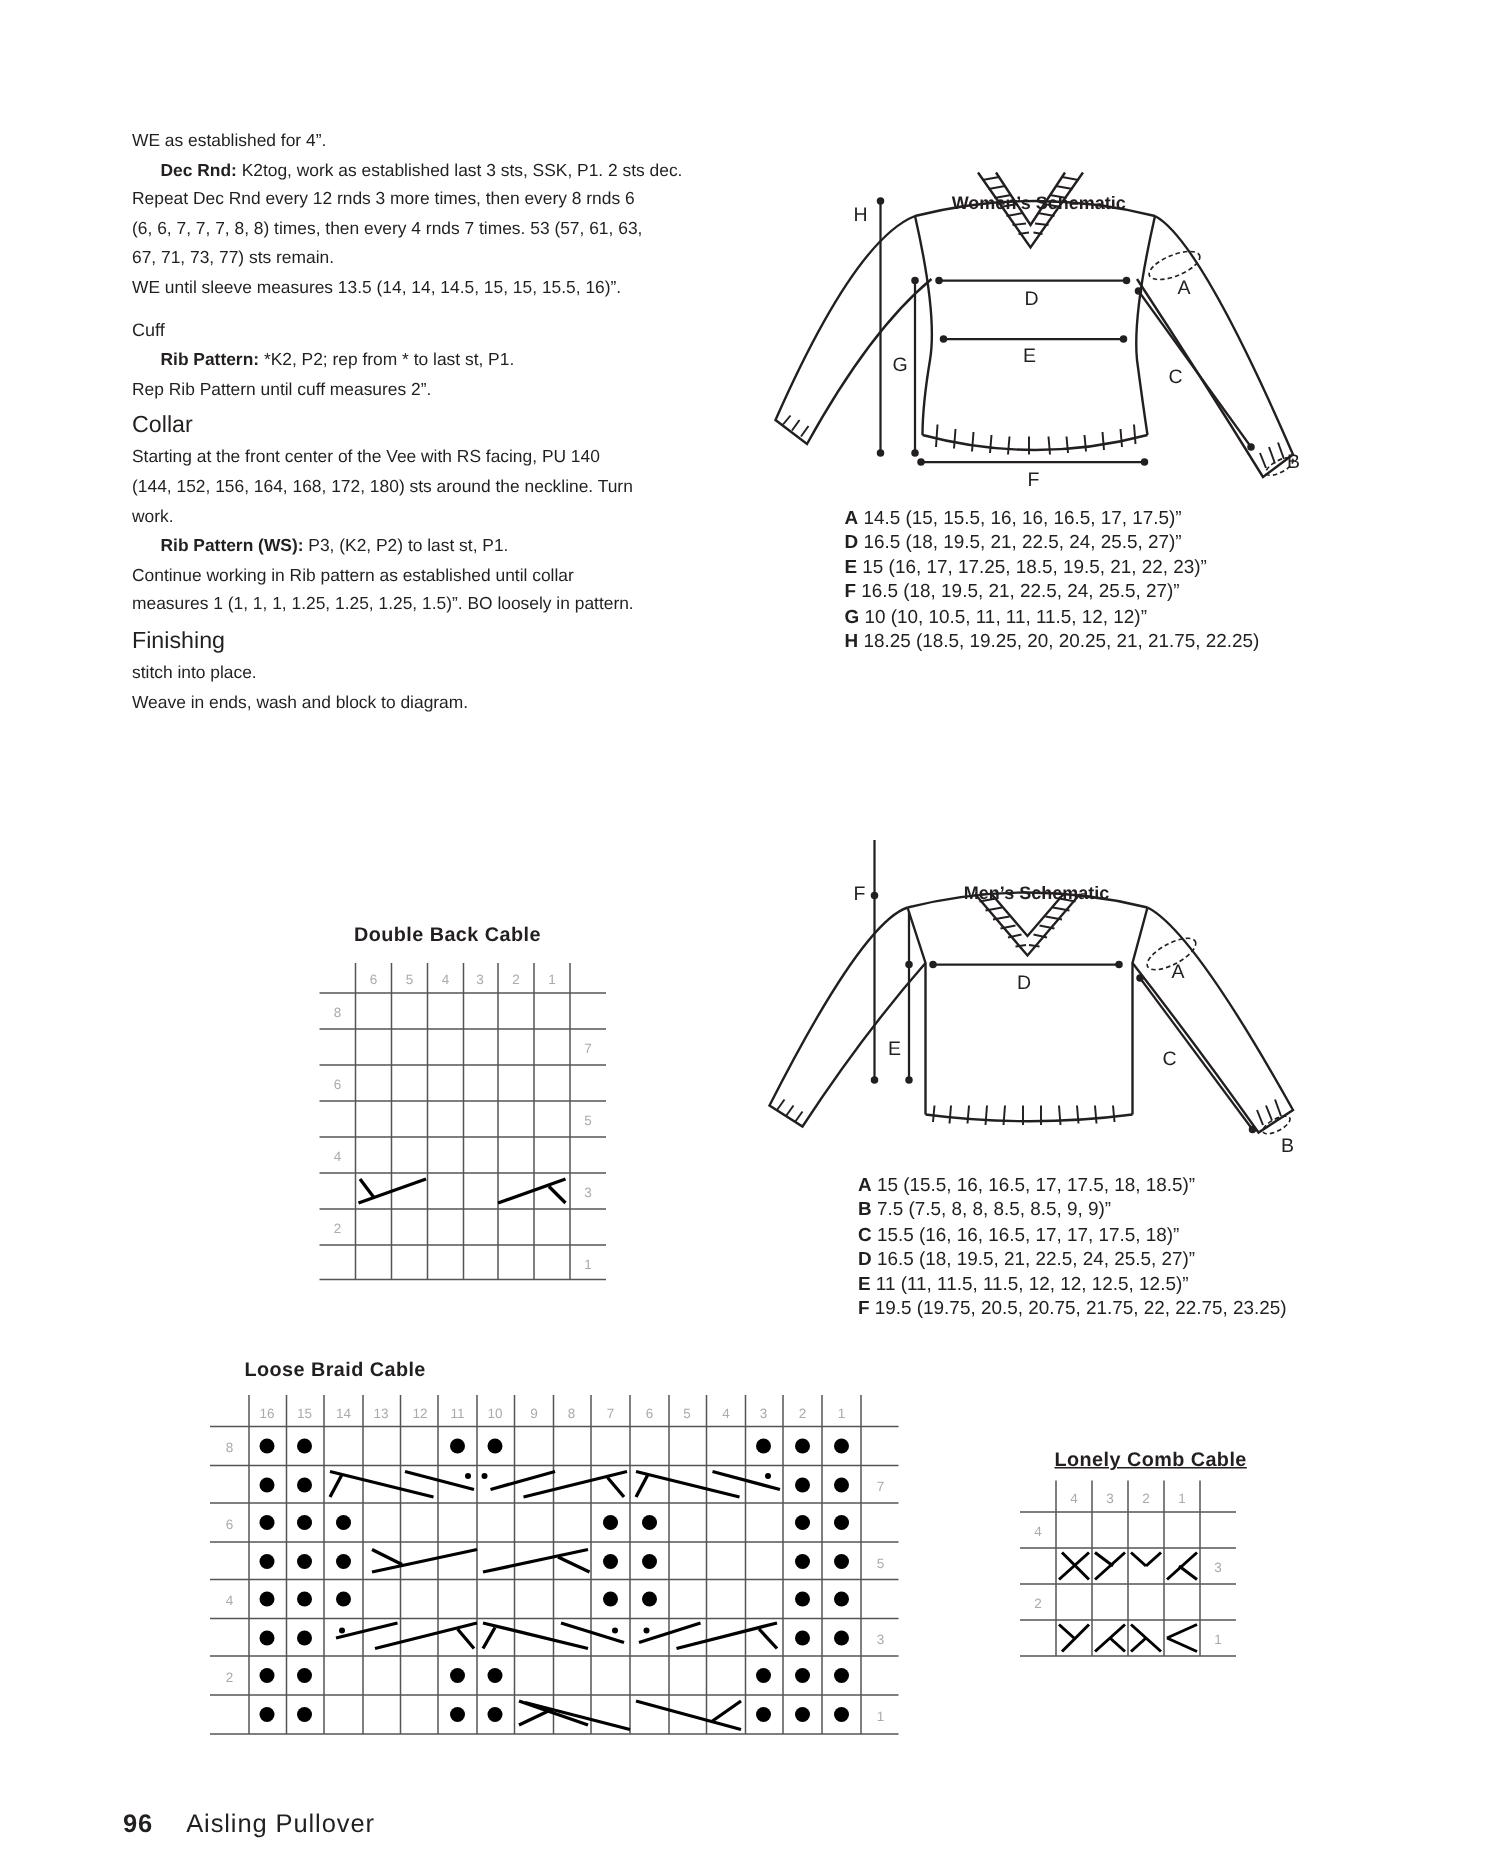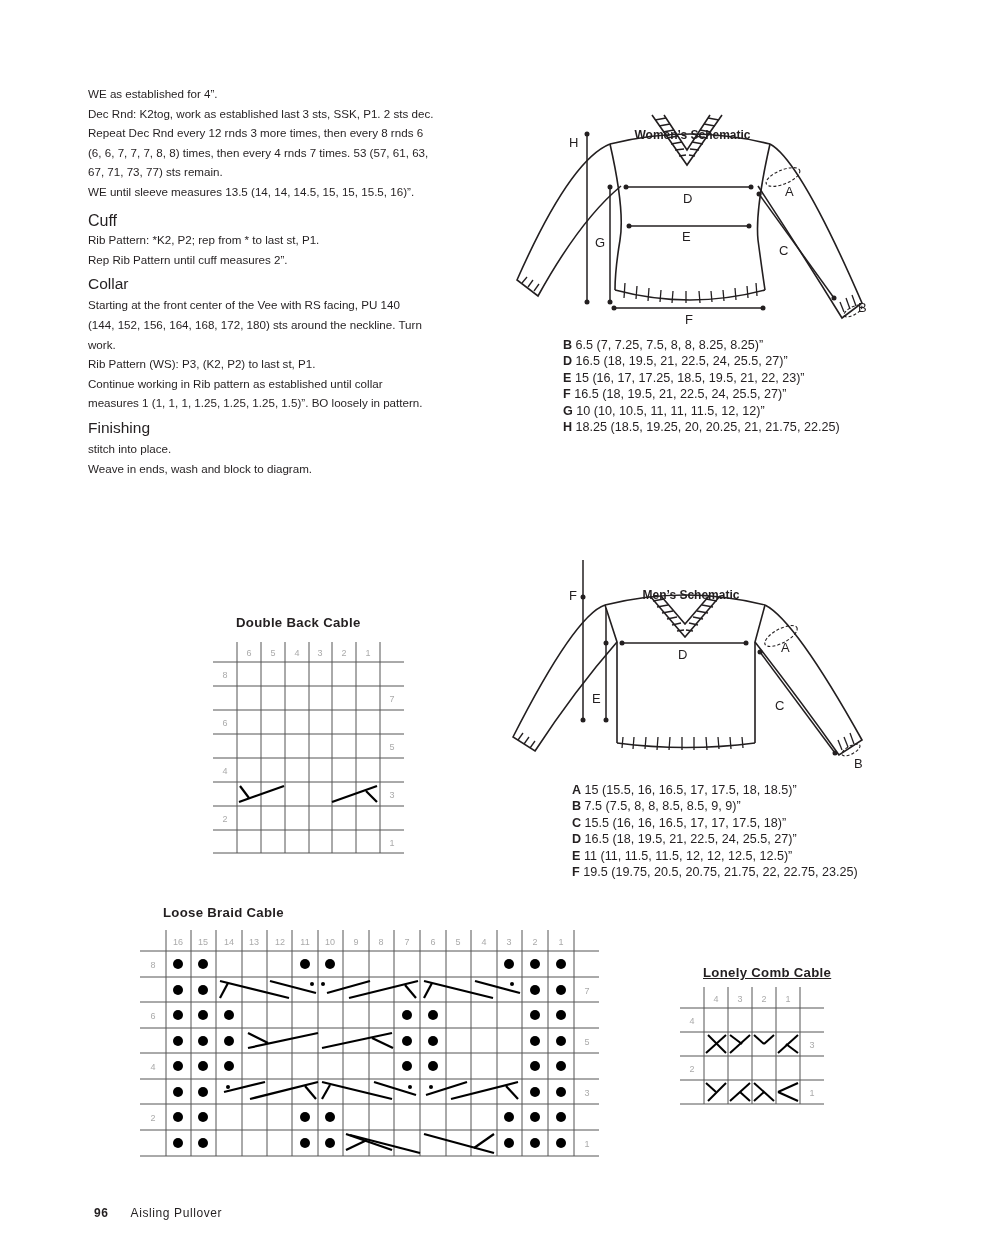--- a/index.html
+++ b/index.html
@@ -2,29 +2,29 @@
 <html><head>
 <meta charset="utf-8">
 <style>
   html, body { margin:0; padding:0; background:#ffffff; }
   body { width:999px; height:1234px; position:relative; overflow:hidden;
          font-family:"Liberation Sans", "DejaVu Sans", sans-serif; color:#231f20; }
   .abs { position:absolute; }
   .text-col { left:88px; top:84px; width:400px; font-size:11.6px; line-height:19.6px; }
   .text-col p { margin:0; }
   .text-col .gap { height:9px; }
-  .text-col b { font-weight:400; }
+  .text-col b { font-weight:700;margin-left:19px; }
   .sec-head { font-size:15.5px; line-height:22px; margin-top:4px !important; }
-  .sub-head { font-size:16px; }
+  .sub-head { font-size:12px; }
   .fig-title { font-weight:700; font-size:12px; text-align:center;margin-top:46px; }
   .meas { font-size:12.6px; line-height:16.4px; }
   .meas b { font-weight:700; }
   .chart-title { font-weight:700; font-size:13.2px; letter-spacing:0.3px; }
   svg text { font-family:"Liberation Sans", "DejaVu Sans", sans-serif; }
-  .footer { left:82px; top:1206px; font-size:12px; letter-spacing:0.6px;margin-left:12px; }
+  .footer { left:82px; top:1206px; font-size:17px; letter-spacing:0.6px; }
   .footer .pg { font-weight:700; margin-right:22px; }
 </style>
 </head>
 <body>
 
 <div class="abs text-col">
   <p>WE as established for 4”.</p>
   <p><b>Dec Rnd:</b><span> K2tog, work as established last 3 sts, SSK, P1. 2 sts dec.</span></p>
   <p>Repeat Dec Rnd every 12 rnds 3 more times, then every 8 rnds 6</p>
   <p>(6, 6, 7, 7, 7, 8, 8) times, then every 4 rnds 7 times. 53 (57, 61, 63,</p>
@@ -134,21 +134,21 @@
     <text x="683" y="203">D</text>
     <text x="682" y="241">E</text>
     <text x="685" y="324">F</text>
     <text x="785" y="196">A</text>
     <text x="779" y="255">C</text>
     <text x="858" y="312">B</text>
   </g>
 </svg>
 
 <div class="abs meas" style="left:563px; top:337px; width:320px;">
-  <div><b>B</b><span> 6.5 (7, 7.25, 7.5, 8, 8, 8.25, 8.25)”</span></div>
+  <div><b>A</b><span> 14.5 (15, 15.5, 16, 16, 16.5, 17, 17.5)”</span></div>
   <div><b>D</b><span> 16.5 (18, 19.5, 21, 22.5, 24, 25.5, 27)”</span></div>
   <div><b>E</b><span> 15 (16, 17, 17.25, 18.5, 19.5, 21, 22, 23)”</span></div>
   <div><b>F</b><span> 16.5 (18, 19.5, 21, 22.5, 24, 25.5, 27)”</span></div>
   <div><b>G</b><span> 10 (10, 10.5, 11, 11, 11.5, 12, 12)”</span></div>
   <div><b>H</b><span> 18.25 (18.5, 19.25, 20, 20.25, 21, 21.75, 22.25)</span></div>
 </div>
 
 <div class="abs fig-title" style="left:600px; top:542px; width:182px;">Men’s Schematic</div>
 <svg class="abs" style="left:505px; top:560px;" width="375" height="215" viewBox="505 560 375 215" fill="none" stroke="#231f20" stroke-width="1.6">
   <path d="M605,605 Q685,585 765,605"></path>

